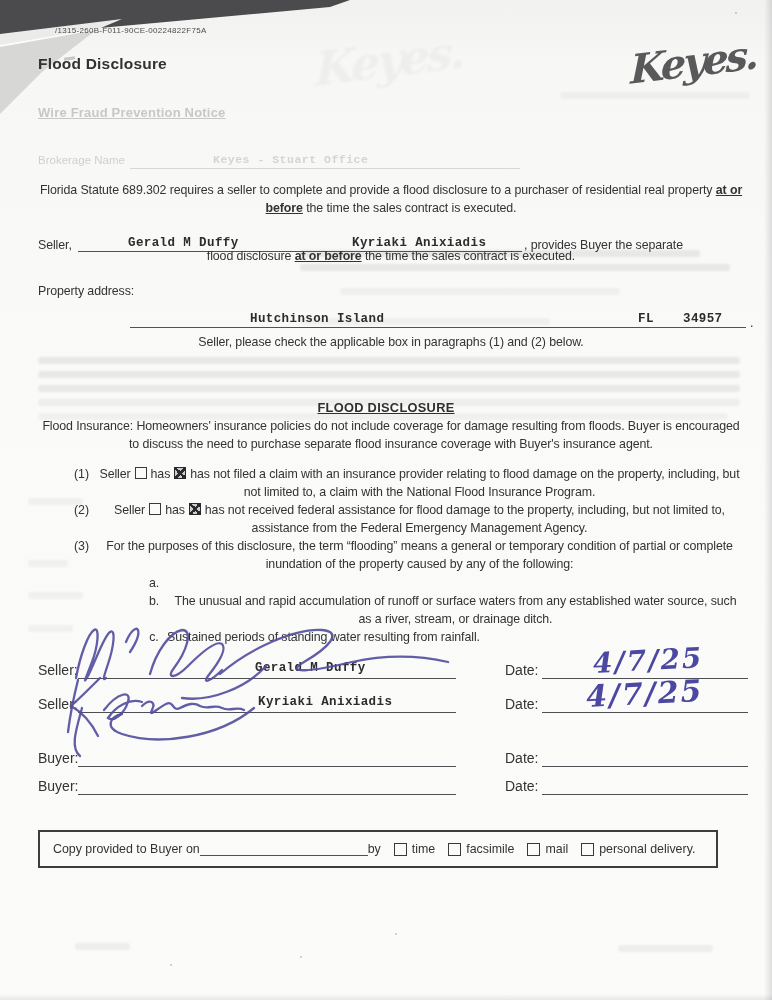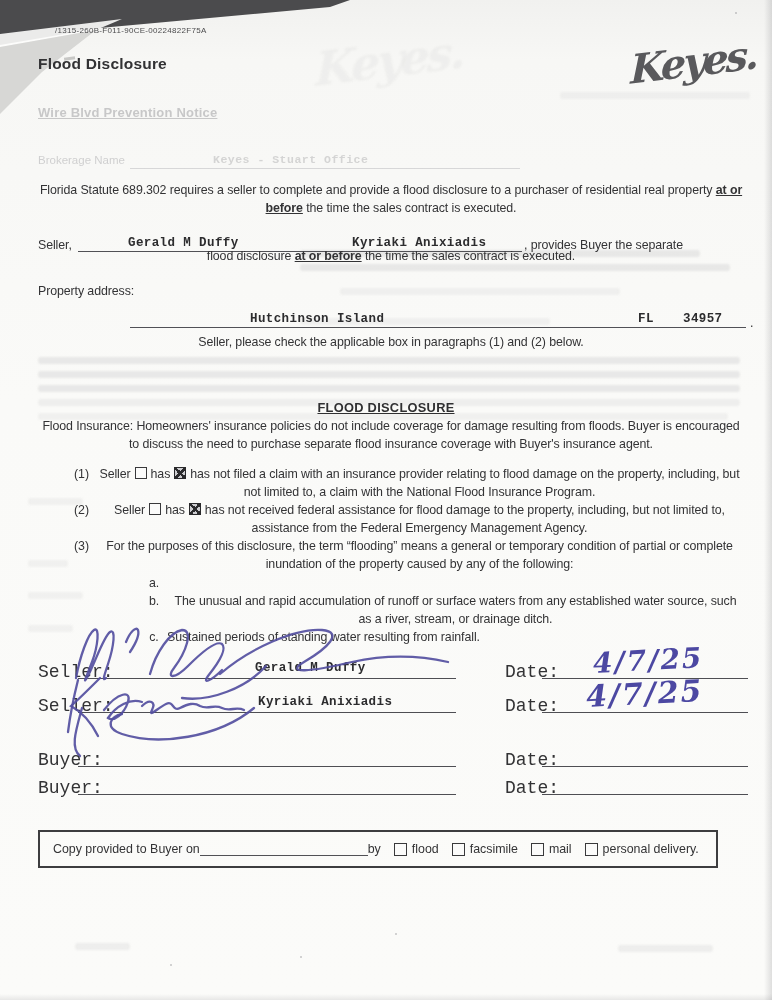--- a/index.html
+++ b/index.html
@@ -52,21 +52,21 @@
     vertical-align:-1px; margin:0 4px; background:#fbfbfa;
   }
   .cb.checked{
     border-color:#29292b;
     background:
       linear-gradient(45deg,transparent 40%,#2b2b2d 40%,#2b2b2d 60%,transparent 60%),
       linear-gradient(-45deg,transparent 40%,#2b2b2d 40%,#2b2b2d 60%,transparent 60%),
       #cdcdd0;
   }
   .cb.lg{width:11px; height:11px; margin:0 5px 0 0;}
-  .sig-label{font-size:18px; color:#333335;font-family:Liberation Mono, monospace;}
+  .sig-label{font-size:14px; color:#333335;}
   .sig-line{border-bottom:1.3px solid #4e4e53; height:0;}
   .hand-date{
     font-family:"DejaVu Serif","Liberation Serif",serif; font-style:italic; font-weight:700;
     color:#4c48a2; transform:rotate(-3deg); letter-spacing:2px; white-space:nowrap;
   }
   .ink{stroke:#544fa0; stroke-width:2.3; fill:none; stroke-linecap:round; opacity:.92;}
   .footer-box{
     border:2px solid #3d3d3f; display:flex; align-items:center;
     font-size:12.4px; color:#333335; padding:0 13px; box-sizing:border-box;
   }
@@ -110,21 +110,21 @@
   <div class="speck" style="left:395px;top:933px"></div>
   <div class="speck" style="left:300px;top:956px"></div>
   <div class="speck" style="left:170px;top:964px"></div>
   <div class="speck" style="left:735px;top:12px"></div>
 
   <div class="abs doc-id" style="left:55px;top:26px">/1315-260B-F011-90CE-00224822F75A</div>
   <h1 class="abs title" style="left:38px;top:55px">Flood Disclosure</h1>
   <div class="abs watermark" style="left:315px;top:34px">Keyes.</div>
   <div class="abs logo" style="right:16px;top:38px">Keyes.</div>
 
-  <div class="abs ghost-heading" style="left:38px;top:105px">Wire Blvd Prevention Notice</div>
+  <div class="abs ghost-heading" style="left:38px;top:105px">Wire Fraud Prevention Notice</div>
   <div class="abs ghost-label" style="left:38px;top:154px">Brokerage Name</div>
   <div class="abs ghost-line" style="left:130px;top:152px;width:390px;height:16px">
     <span class="abs ghost-typed" style="left:83px;top:1px">Keyes - Stuart Office</span>
   </div>
 
   <p class="abs body" style="left:38px;top:182px;width:706px;margin:0"><span>Florida Statute 689.302 requires a seller to complete and provide a flood disclosure to a purchaser of residential real property </span><span class="bu">at or before</span><span> the time the sales contract is executed.</span></p>
 
   <span class="abs body" style="left:38px;top:237px">Seller,</span>
   <div class="abs fill-line" style="left:78px;top:236px;width:444px;height:15px">
     <span class="abs typed" style="left:50px;top:0">Gerald M Duffy</span>
@@ -212,21 +212,21 @@
   <div class="abs sig-line" style="left:78px;top:794px;width:378px"></div>
   <span class="abs sig-label" style="left:505px;top:778px">Date:</span>
   <div class="abs sig-line" style="left:542px;top:794px;width:206px"></div>
 
   <div class="abs footer-box" style="left:38px;top:830px;width:680px;height:38px">
     <span>Copy provided to Buyer on</span>
     <span class="fill-line" style="display:inline-block;width:168px;height:13px"></span>
     <span>by</span>
     <span class="opt">
         <span class="cb lg"></span>
-        <span>flood</span>
+        <span>time</span>
       </span>
     <span class="opt">
         <span class="cb lg"></span>
         <span>facsimile</span>
       </span>
     <span class="opt">
         <span class="cb lg"></span>
         <span>mail</span>
       </span>
     <span class="opt">

